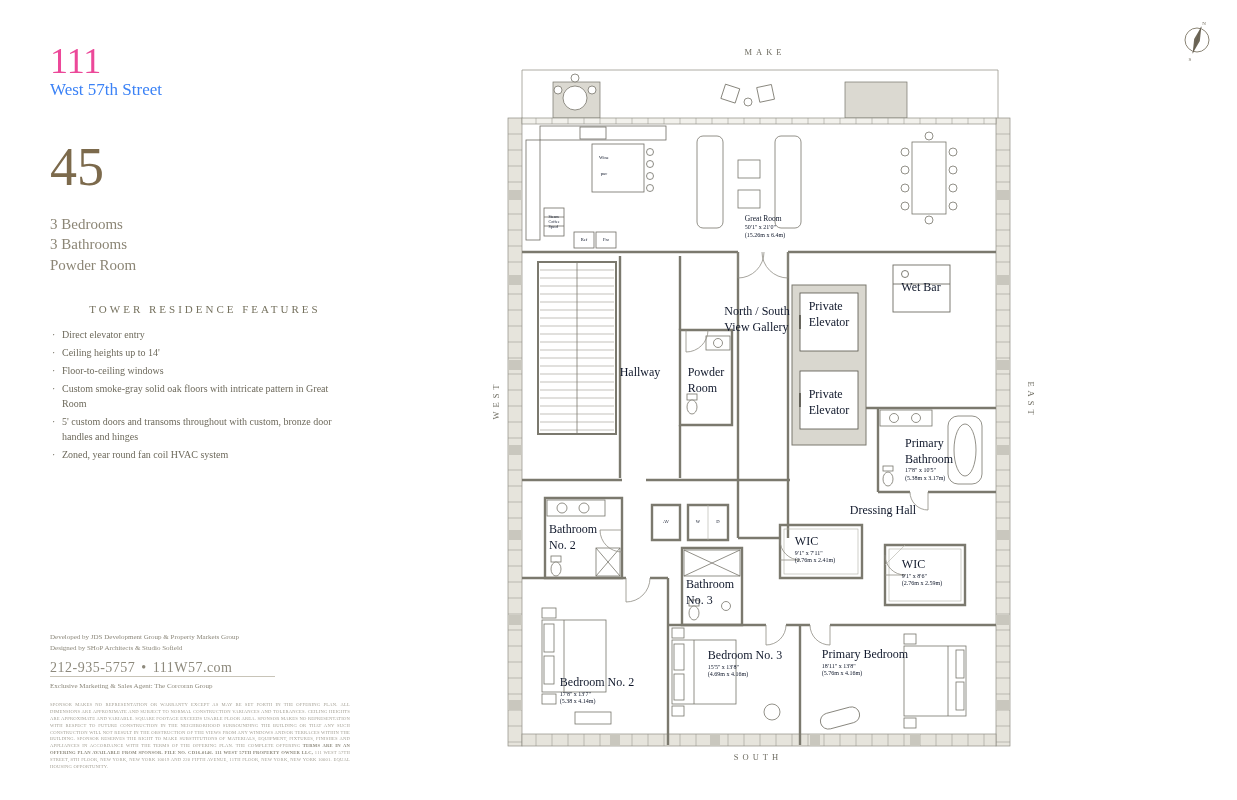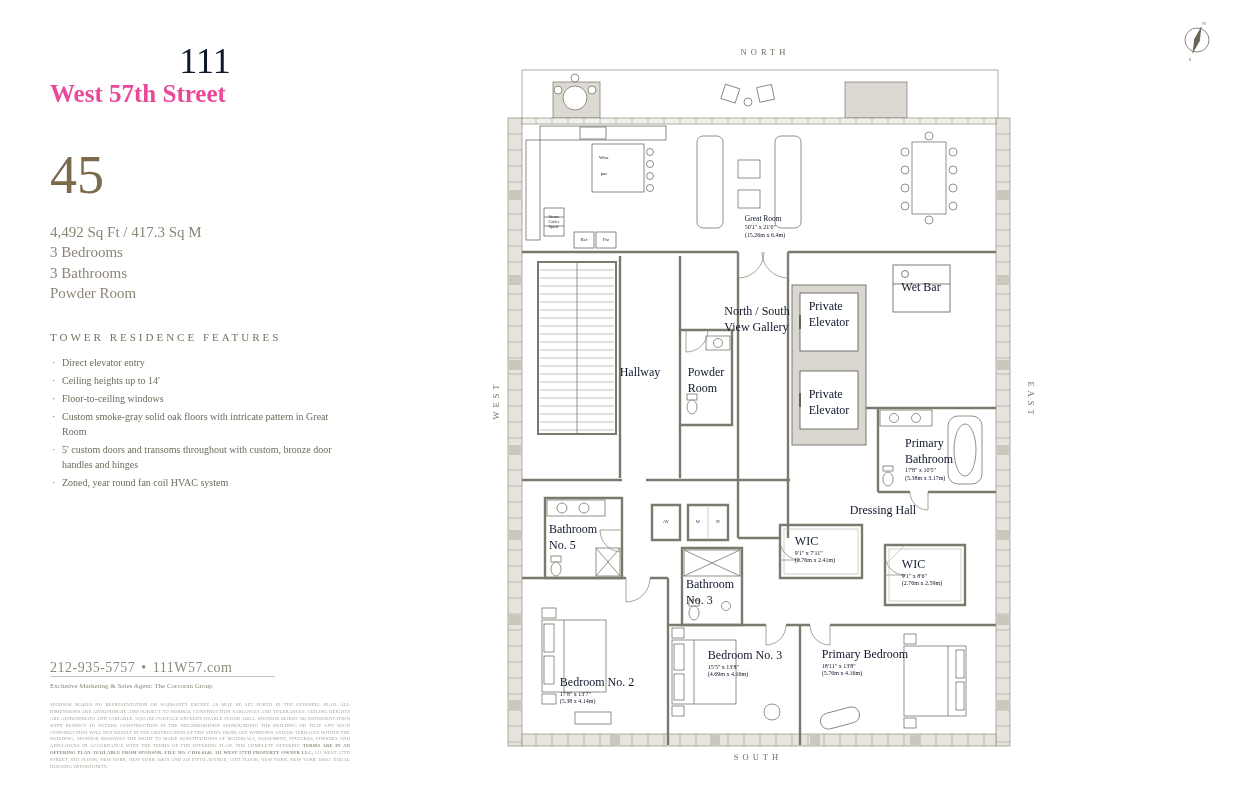--- a/index.html
+++ b/index.html
@@ -1,25 +1,25 @@
 <!DOCTYPE html>
 <html><head>
 <meta charset="utf-8">
 <style>
   html,body{margin:0;padding:0;background:#fff;}
   .page{position:relative;width:1237px;height:800px;background:#ffffff;overflow:hidden;
         font-family:"Liberation Serif","DejaVu Serif",serif;}
 
   
   .leftpanel{position:absolute;left:50px;top:44px;width:310px;height:740px;}
-  .b-num{font-size:36px;line-height:.95;color:#0f172a;text-align:center;}
-  .b-street{font-size:25px;margin-top:2px;color:#ec4899;font-weight:bold;}
+  .b-num{font-size:36px;line-height:.95;color:#ec4899;}
+  .b-street{font-size:17px;margin-top:2px;color:#3b82f6;}
   .res-num{margin-top:40px;font-size:54px;line-height:1;color:#7c6a4c;}
   .res-details{margin-top:20px;font-size:15px;line-height:1.35;color:#8c8676;}
-  .feat-head{margin-top:28px;font-size:11px;letter-spacing:3px;color:#76725f;}
+  .feat-head{margin-top:28px;font-size:11px;letter-spacing:3px;color:#76725f;text-align:center;}
   .feat-list{margin:12px 0 0 0;padding:0;list-style:none;font-size:10px;line-height:1.5;color:#6e6a5c;width:300px;}
   .feat-list li{position:relative;padding-left:12px;margin-bottom:3px;font-family:Liberation Serif, serif;}
   .feat-list li::before{content:"\00B7";position:absolute;left:2px;top:0;}
   .credits{position:absolute;top:588px;font-size:7px;line-height:1.6;color:#8d897c;}
   .contact{position:absolute;top:616px;font-size:14px;letter-spacing:.5px;color:#8d897c;}
   .contact .dot{margin:0 6px;}
   .divider{position:absolute;top:632px;width:225px;border-top:1px solid #c8c4b8;}
   .agent{position:absolute;top:638px;font-size:7px;color:#8d897c;}
   .legal{position:absolute;top:658px;width:300px;font-size:4.6px;line-height:1.5;
          text-align:justify;color:#a39f93;letter-spacing:.2px;}
@@ -44,34 +44,37 @@
 </head>
 <body>
 
 <div class="page">
 
   <div class="leftpanel">
     <div class="b-num">111</div>
     <div class="b-street">West 57th Street</div>
     <div class="res-num">45</div>
     <div class="res-details">
-      <div>4,492 Sq Ft / 417.3 Sq M</div>
       <div>3 Bedrooms</div>
       <div>3 Bathrooms</div>
       <div>Powder Room</div>
     </div>
     <div class="feat-head">TOWER RESIDENCE FEATURES</div>
     <ul class="feat-list">
       <li>Direct elevator entry</li>
       <li>Ceiling heights up to 14'</li>
       <li>Floor-to-ceiling windows</li>
       <li>Custom smoke-gray solid oak floors with intricate pattern in Great Room</li>
       <li>5' custom doors and transoms throughout with custom, bronze door handles and hinges</li>
       <li>Zoned, year round fan coil HVAC system</li>
     </ul>
+    <div class="credits">
+      <div>Developed by JDS Development Group &amp; Property Markets Group</div>
+      <div>Designed by SHoP Architects &amp; Studio Sofield</div>
+    </div>
     <div class="contact">
       <span>212-935-5757</span><span class="dot">•</span><span>111W57.com</span>
     </div>
     <div class="divider"></div>
     <div class="agent">Exclusive Marketing &amp; Sales Agent: The Corcoran Group</div>
     <div class="legal">
       <span>SPONSOR MAKES NO REPRESENTATION OR WARRANTY EXCEPT AS MAY BE SET FORTH IN THE OFFERING PLAN. ALL DIMENSIONS ARE APPROXIMATE AND SUBJECT TO NORMAL CONSTRUCTION VARIANCES AND TOLERANCES. CEILING HEIGHTS ARE APPROXIMATE AND VARIABLE. SQUARE FOOTAGE EXCEEDS USABLE FLOOR AREA. SPONSOR MAKES NO REPRESENTATION WITH RESPECT TO FUTURE CONSTRUCTION IN THE NEIGHBORHOOD SURROUNDING THE BUILDING OR THAT ANY SUCH CONSTRUCTION WILL NOT RESULT IN THE OBSTRUCTION OF THE VIEWS FROM ANY WINDOWS AND/OR TERRACES WITHIN THE BUILDING. SPONSOR RESERVES THE RIGHT TO MAKE SUBSTITUTIONS OF MATERIALS, EQUIPMENT, FIXTURES, FINISHES AND APPLIANCES IN ACCORDANCE WITH THE TERMS OF THE OFFERING PLAN. THE COMPLETE OFFERING</span>
       <span class="bold">TERMS ARE IN AN OFFERING PLAN AVAILABLE FROM SPONSOR. FILE NO. CD16-0146. 111 WEST 57TH PROPERTY OWNER LLC,</span>
       <span>111 WEST 57TH STREET, 8TH FLOOR, NEW YORK, NEW YORK 10019 AND 220 FIFTH AVENUE, 11TH FLOOR, NEW YORK, NEW YORK 10001. EQUAL HOUSING OPPORTUNITY.</span>
     </div>
@@ -255,21 +258,21 @@
       <path d="M120 470 A22 22 0 0 0 142 492 M142 470L120 470"></path>
       <path d="M306 565 A20 20 0 0 1 286 585 M286 565V585"></path>
       <path d="M330 565 A20 20 0 0 0 350 585 M350 565V585"></path>
       <path d="M170 518 A24 24 0 0 1 146 542 M146 518V542"></path>
       <path d="M430 432 A18 18 0 0 0 448 450 M448 432V450"></path>
       <path d="M300 480 A20 20 0 0 0 320 500 M300 500H320"></path>
       <path d="M405 495 A20 20 0 0 0 425 515 M405 515H425"></path>
     </g>
   </svg>
 
-  <div class="orient" style="left:765px;top:52px">NORTH</div>
+  <div class="orient" style="left:765px;top:52px">MAKE</div>
   <div class="orient" style="left:758px;top:757px">SOUTH</div>
   <div class="orient vertL" style="left:496px;top:400px">WEST</div>
   <div class="orient vertR" style="left:1031px;top:400px">EAST</div>
 
   <div class="pl" style="left:765px;top:227px">
     <span class="nm-lg">Great Room</span>
     <span class="dim">50'1" x 21'0"</span>
     <span class="dim">(15.26m x 6.4m)</span>
   </div>
   <div class="pl" style="left:757px;top:320px">
@@ -298,21 +301,21 @@
     <span class="nm">Primary</span>
     <span class="nm">Bathroom</span>
     <span class="dim">17'8" x 10'5"</span>
     <span class="dim">(5.38m x 3.17m)</span>
   </div>
   <div class="pl" style="left:883px;top:511px">
     <span class="nm">Dressing Hall</span>
   </div>
   <div class="pl" style="left:573px;top:538px">
     <span class="nm">Bathroom</span>
-    <span class="nm">No. 5</span>
+    <span class="nm">No. 2</span>
   </div>
   <div class="pl" style="left:710px;top:593px">
     <span class="nm">Bathroom</span>
     <span class="nm">No. 3</span>
   </div>
   <div class="pl" style="left:815px;top:550px">
     <span class="nm">WIC</span>
     <span class="dim">9'1" x 7'11"</span>
     <span class="dim">(2.76m x 2.41m)</span>
   </div>

